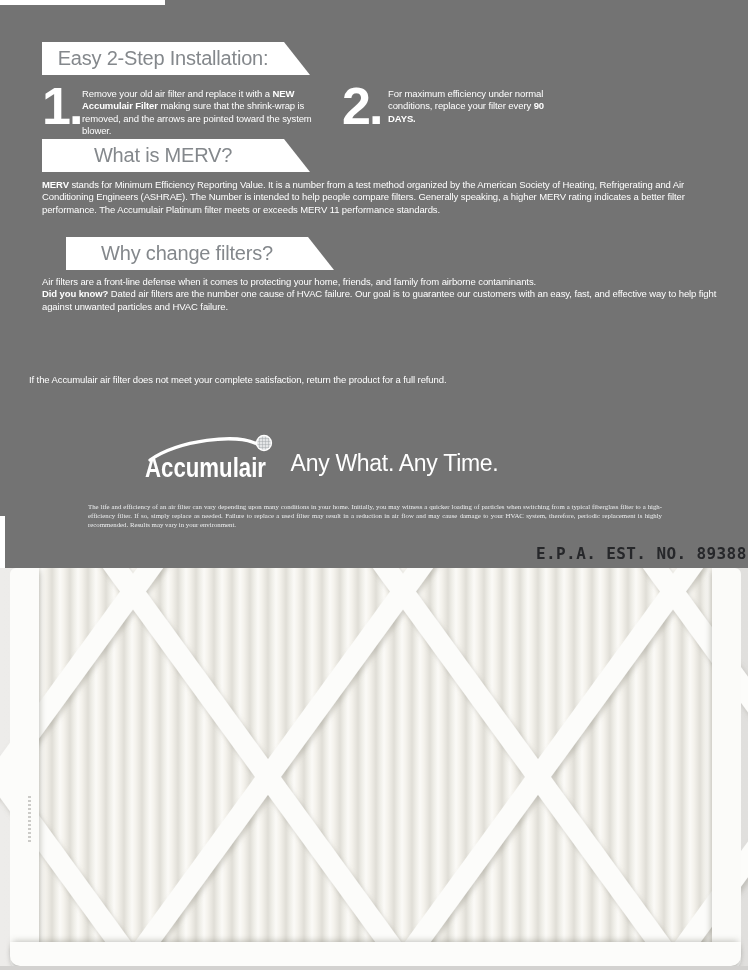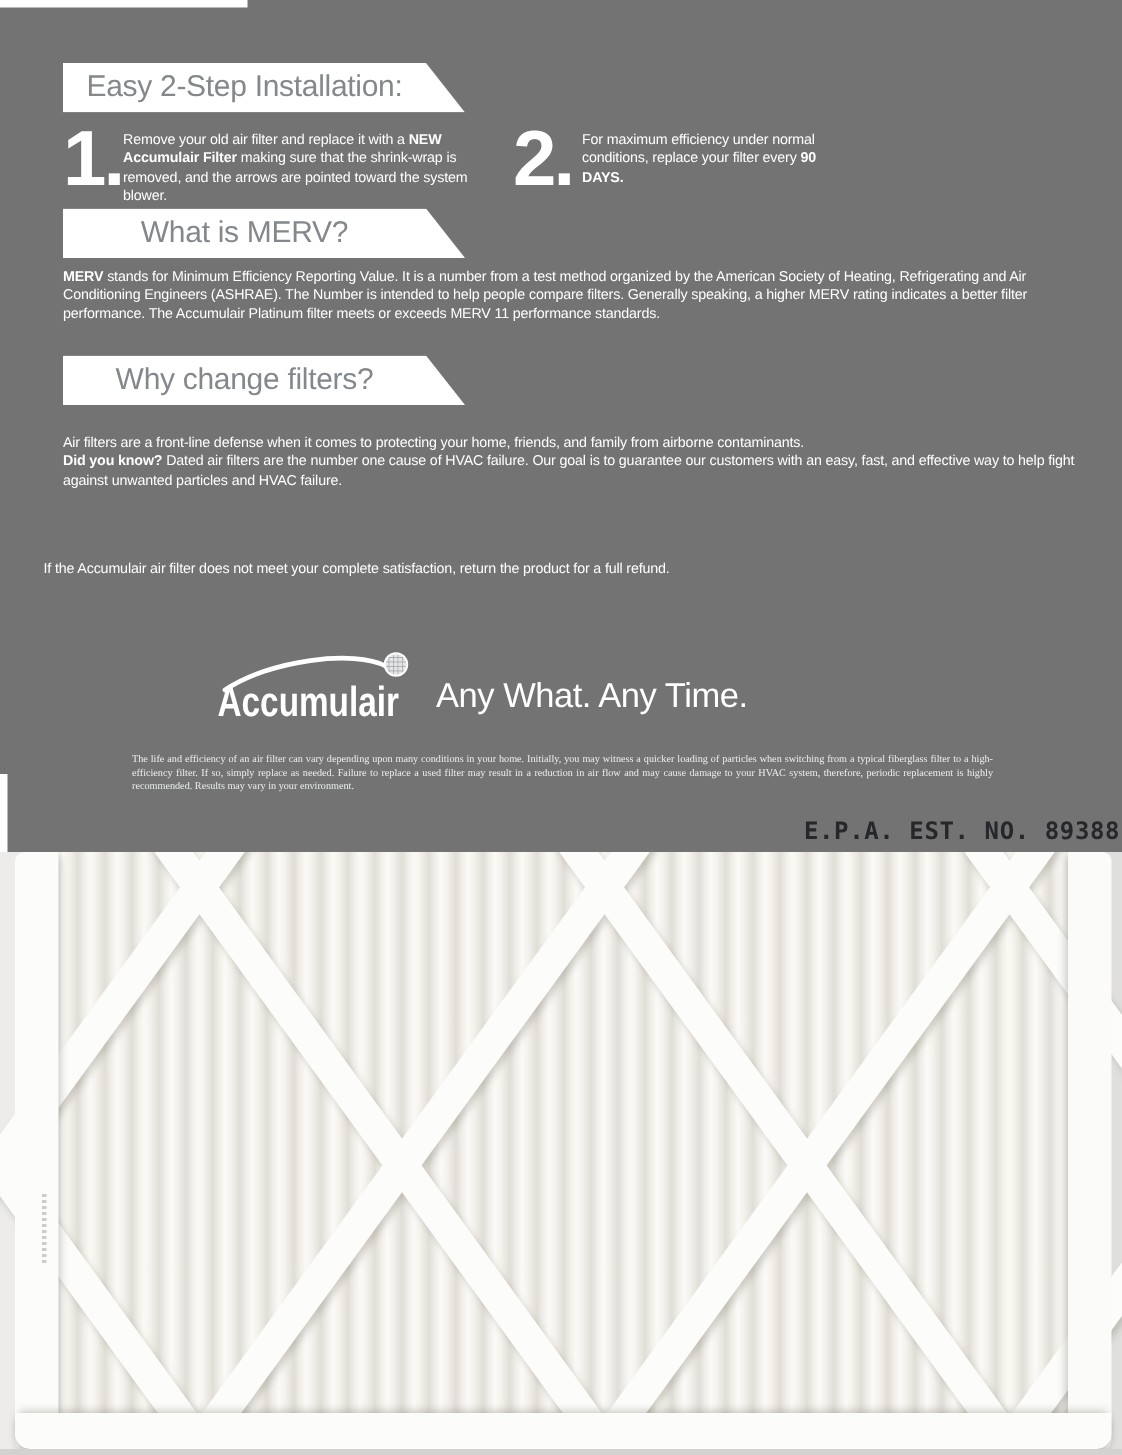--- a/index.html
+++ b/index.html
@@ -24,39 +24,39 @@
     position:absolute; left:42px; width:268px; height:33px;
     background:#ffffff;
     clip-path:polygon(0 0, calc(100% - 26px) 0, 100% 100%, 0 100%);
     display:flex; align-items:center; justify-content:center;
     padding-right:26px;
   }
   .banner span {
     color:#84888c; font-size:20px; letter-spacing:-0.2px;
     white-space:nowrap;
   }
-  .b1 { top:42px; } .b2 { top:139px; } .b3 { top:237px; } .b4 { top:329px; }
+  .b1 { top:42px; } .b2 { top:139px; } .b3 { top:237px;margin-left:24px; } .b4 { top:329px; }
 
   .stepnum {
     position:absolute; top:80px; color:#fff;
     font-size:52px; font-weight:700; line-height:1;
     letter-spacing:-2px;
   }
   .n1 { left:42px; } .n2 { left:342px; }
 
   .body-txt {
     position:absolute; color:#ffffff;
     font-size:9.5px; line-height:12.4px; letter-spacing:-0.1px;
     font-weight:400;
   }
   .body-txt b { font-weight:700; }
   .step1 { left:82px;  top:88px; width:254px; }
   .step2 { left:388px; top:88px; width:176px; }
   .merv  { left:42px;  top:179px; width:676px; }
-  .why   { left:42px;  top:290px; width:676px; }
+  .why   { left:42px;  top:276px; width:676px; }
   .guar  { left:29px;  top:374px; width:676px; }
 
   
   .logo-row {
     position:absolute; left:0; top:431px; width:643px; height:54px;
     display:flex; align-items:center; justify-content:center; gap:11px;
   }
   .tagline {
     color:#ffffff; font-size:23px; letter-spacing:-0.3px; font-weight:400;
     padding-top:10px;

